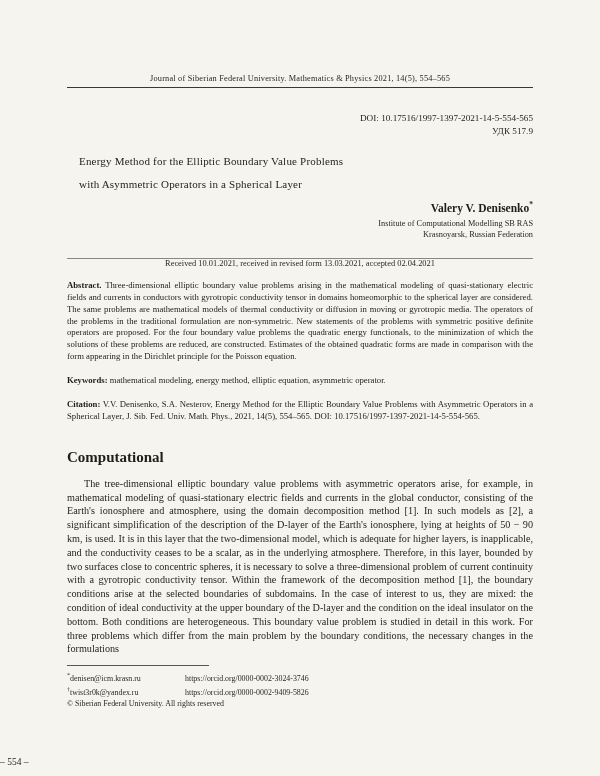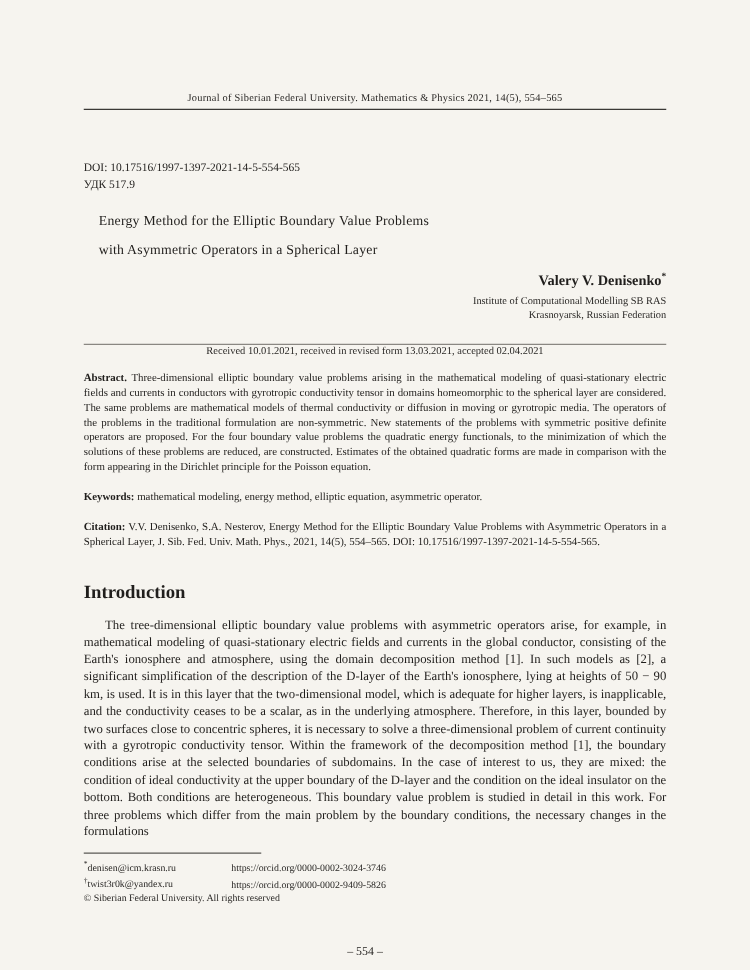--- a/index.html
+++ b/index.html
@@ -20,21 +20,21 @@
   .running-head{
     text-align:center;
     font-size:8.3px;
     letter-spacing:.2px;
     color:#2a2826;
   }
   .head-rule{
     border-bottom:1px solid #3a3835;
     margin-top:4px;
   }
-  .meta{margin-top:40px;font-size:9.2px;line-height:13px;}
+  .meta{margin-top:24px;font-size:9.2px;line-height:13px;text-align:right;}
   .title{
     margin:12px 0 0 12px;
     font-size:11px;
     font-weight:normal;
     line-height:23px;
     letter-spacing:.2px;
   }
   .authors{margin-top:2px;text-align:right;}
   .author{font-size:11.5px;font-weight:bold;line-height:13px;}
   .author sup{font-size:7.5px;font-weight:bold;}
@@ -78,21 +78,21 @@
     margin-bottom:4px;
   }
   .fn sup{font-size:6px;}
   .fn .fn-email{display:inline-block;min-width:104px;}
   .fn .fn-orcid{margin-left:14px;}
   .copyright{margin-top:1px;}
   .page-number{
     position:absolute;
     left:0;right:16px;
     bottom:9px;
-    text-align:center;
+    text-align:left;
     font-size:9.5px;
     color:#201e1c;
   }
 </style>
 </head>
 <body>
 
 <div class="page">
 
   <div class="running-head">Journal of Siberian Federal University. Mathematics &amp; Physics 2021, 14(5), 554–565</div>
@@ -118,21 +118,21 @@
   </div>
 
   <div class="received-block">Received 10.01.2021, received in revised form 13.03.2021, accepted 02.04.2021</div>
 
   <p class="small-par"><span class="lead">Abstract.</span> <span>Three-dimensional elliptic boundary value problems arising in the mathematical modeling of quasi-stationary electric fields and currents in conductors with gyrotropic conductivity tensor in domains homeomorphic to the spherical layer are considered. The same problems are mathematical models of thermal conductivity or diffusion in moving or gyrotropic media. The operators of the problems in the traditional formulation are non-symmetric. New statements of the problems with symmetric positive definite operators are proposed. For the four boundary value problems the quadratic energy functionals, to the minimization of which the solutions of these problems are reduced, are constructed. Estimates of the obtained quadratic forms are made in comparison with the form appearing in the Dirichlet principle for the Poisson equation.</span></p>
 
   <p class="small-par"><span class="lead">Keywords:</span> <span>mathematical modeling, energy method, elliptic equation, asymmetric operator.</span></p>
 
   <p class="small-par"><span class="lead">Citation:</span> <span>V.V. Denisenko, S.A. Nesterov, Energy Method for the Elliptic Boundary Value Problems with Asymmetric Operators in a Spherical Layer, J. Sib. Fed. Univ. Math. Phys., 2021, 14(5), 554–565. DOI: 10.17516/1997-1397-2021-14-5-554-565.</span></p>
 
-  <h2 class="section-heading">Introduction</h2>
+  <h2 class="section-heading">Computational</h2>
 
   <p class="body-par">The tree-dimensional elliptic boundary value problems with asymmetric operators arise, for example, in mathematical modeling of quasi-stationary electric fields and currents in the global conductor, consisting of the Earth's ionosphere and atmosphere, using the domain decomposition method [1]. In such models as [2], a significant simplification of the description of the D-layer of the Earth's ionosphere, lying at heights of 50 − 90 km, is used. It is in this layer that the two-dimensional model, which is adequate for higher layers, is inapplicable, and the conductivity ceases to be a scalar, as in the underlying atmosphere. Therefore, in this layer, bounded by two surfaces close to concentric spheres, it is necessary to solve a three-dimensional problem of current continuity with a gyrotropic conductivity tensor. Within the framework of the decomposition method [1], the boundary conditions arise at the selected boundaries of subdomains. In the case of interest to us, they are mixed: the condition of ideal conductivity at the upper boundary of the D-layer and the condition on the ideal insulator on the bottom. Both conditions are heterogeneous. This boundary value problem is studied in detail in this work. For three problems which differ from the main problem by the boundary conditions, the necessary changes in the formulations</p>
 
   <div class="footnote-block">
     <div class="fn-rule"></div>
     <div class="fn"><span class="fn-email"><sup>*</sup><span>denisen@icm.krasn.ru</span></span><span class="fn-orcid">https://orcid.org/0000-0002-3024-3746</span></div>
     <div class="fn"><span class="fn-email"><sup>†</sup><span>twist3r0k@yandex.ru</span></span><span class="fn-orcid">https://orcid.org/0000-0002-9409-5826</span></div>
     <div class="copyright">© Siberian Federal University. All rights reserved</div>
   </div>
 

